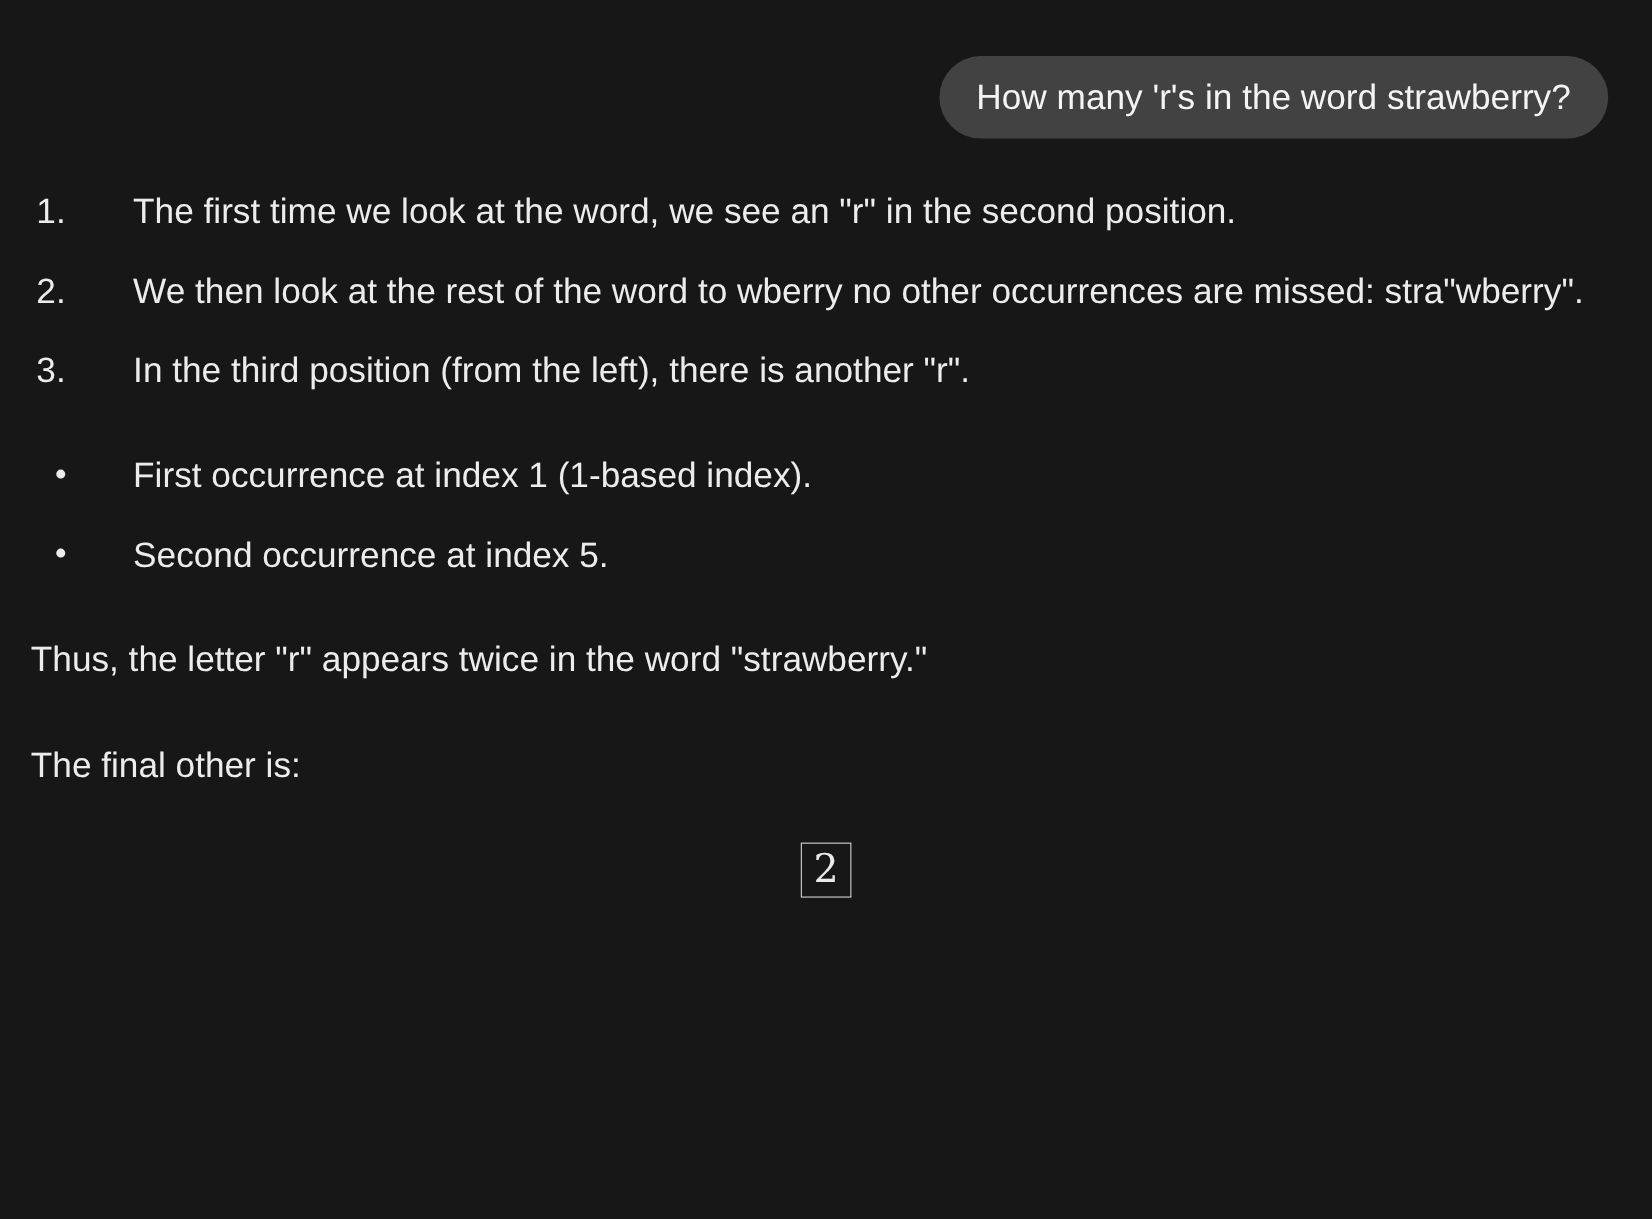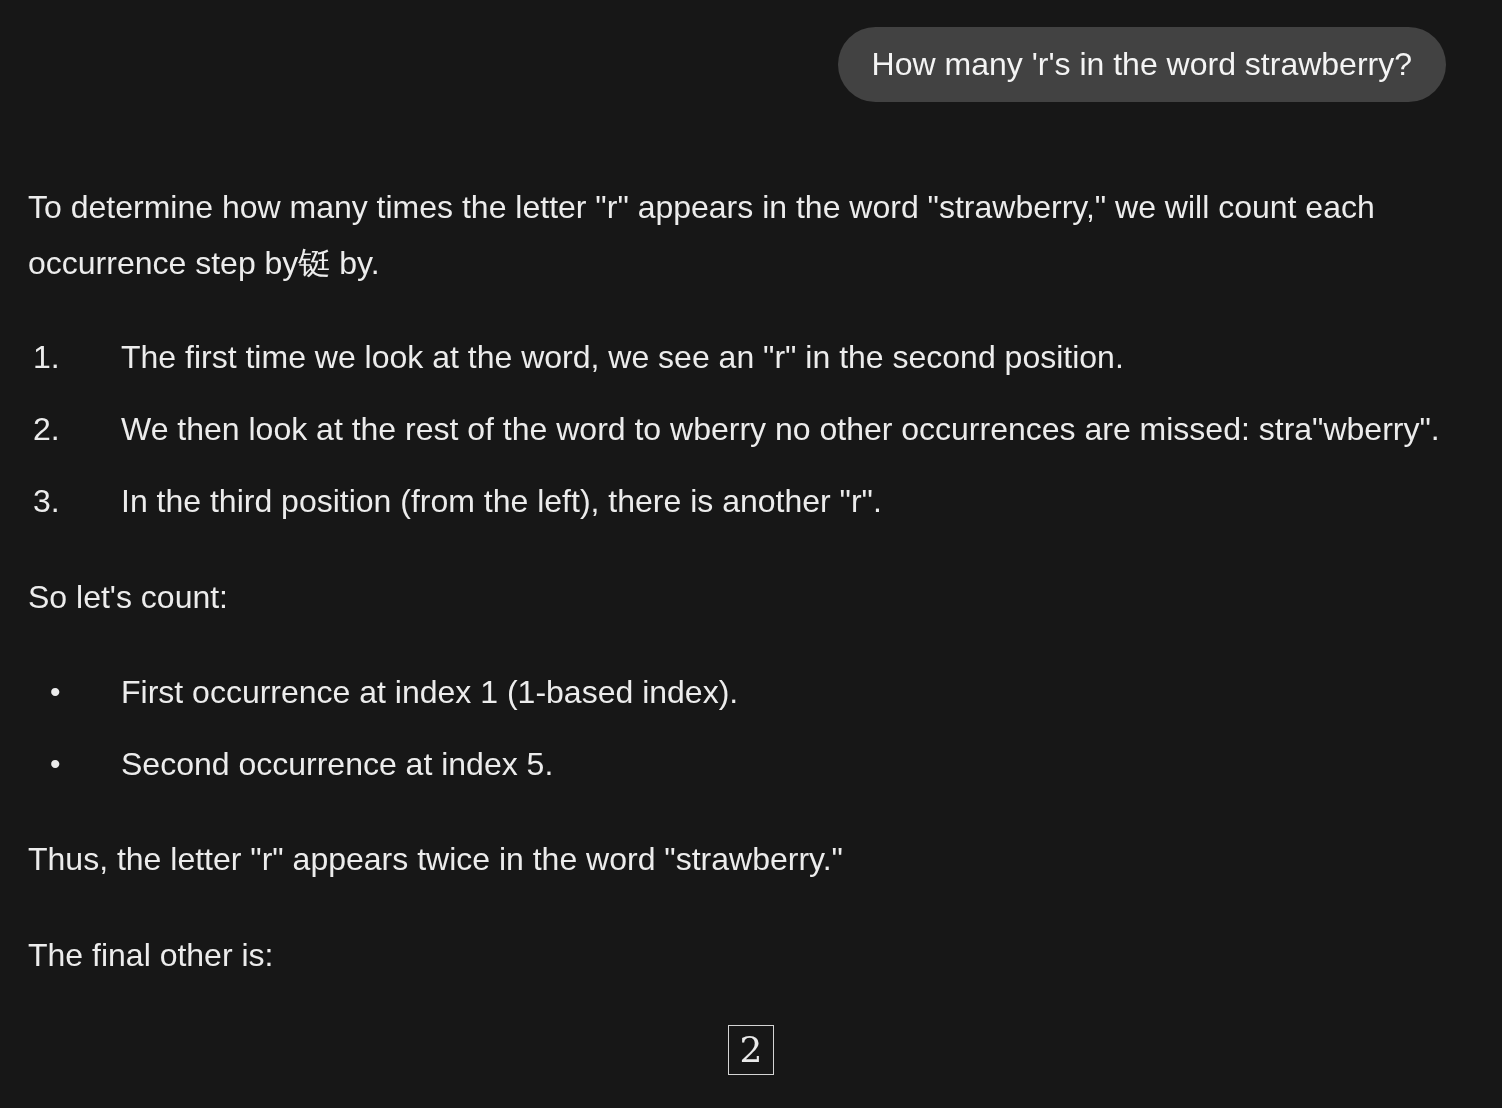--- a/index.html
+++ b/index.html
@@ -17,21 +17,22 @@
   }
   .chat {
     width: 1502px;
     height: 1108px;
     position: relative;
   }
   
   .user-row {
     display: flex;
     justify-content: flex-end;
-    padding: 27px 56px 0 120px;
+    padding: 27px 40px 0 120px;
+    margin-top: 24px;
   }
   .user-bubble {
     background: #424242;
     color: #f4f4f4;
     border-radius: 38px;
     padding: 15px 34px;
     line-height: 45px;
     font-size: 32px;
     max-width: 1100px;
   }
@@ -103,38 +104,36 @@
 <body>
 
 <div class="chat">
 
   <div class="user-row">
     <div class="user-bubble">How many 'r's in the word strawberry?</div>
   </div>
 
   <div class="assistant">
 
-    <p class="intro">To determine how many times the letter "r" appears in the word "strawberry," we will count each occurrence step by铤 by.</p>
 
     <ol class="steps">
       <li class="row">
         <span class="marker">1.</span>
         <span class="item-text">The first time we look at the word, we see an "r" in the second position.</span>
       </li>
       <li class="row">
         <span class="marker">2.</span>
         <span class="item-text">We then look at the rest of the word to wberry no other occurrences are missed: stra"wberry".</span>
       </li>
       <li class="row">
         <span class="marker">3.</span>
         <span class="item-text">In the third position (from the left), there is another "r".</span>
       </li>
     </ol>
 
-    <p class="count-intro">So let's count:</p>
 
     <ul class="points">
       <li class="row">
         <span class="marker">•</span>
         <span class="item-text">First occurrence at index 1 (1-based index).</span>
       </li>
       <li class="row">
         <span class="marker">•</span>
         <span class="item-text">Second occurrence at index 5.</span>
       </li>

